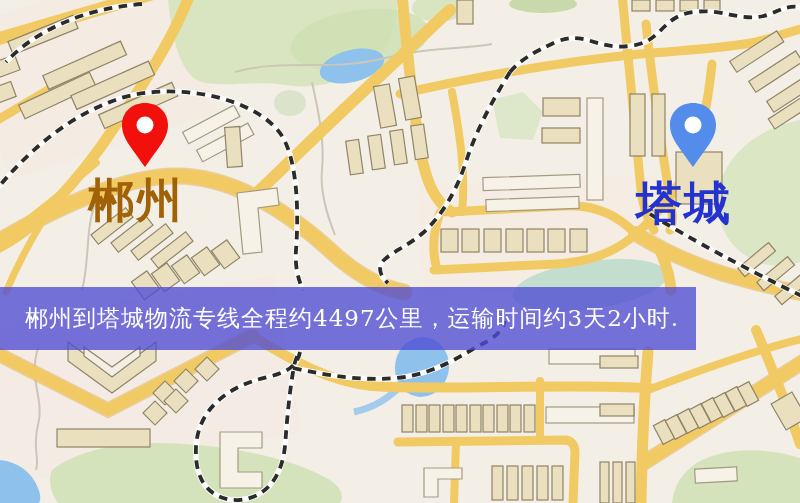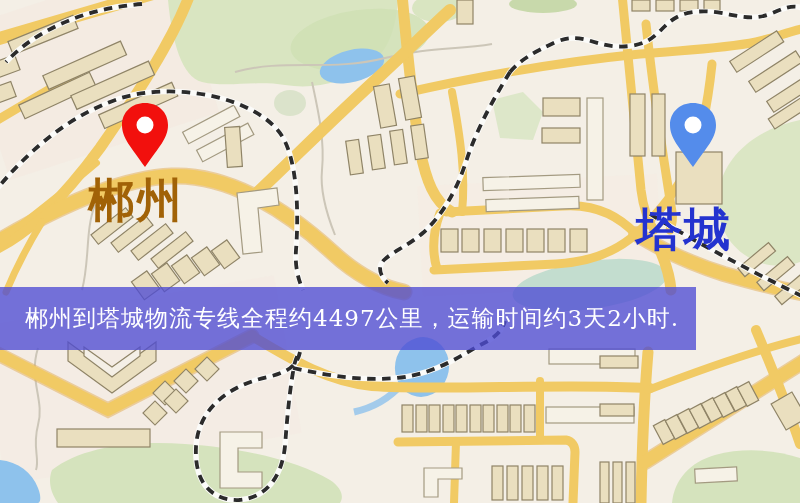--- a/index.html
+++ b/index.html
@@ -239,19 +239,19 @@
     <circle cx="25" cy="24" r="8.5" fill="#ffffff"></circle>
   </svg>
 
   <svg id="dest-pin" class="pin" viewBox="0 0 50 70">
     <path fill="#548ceb" d="M25 66 C 11 46 2 37 2 24 C 2 11 12 2 25 2 C 38 2 48 11 48 24 C 48 37 39 46 25 66 Z"></path>
     <circle cx="25" cy="24" r="8.5" fill="#ffffff"></circle>
   </svg>
 
   <div id="origin-label" class="place-label" style="color: #a16207;">郴州</div>
 
-  <div id="dest-label" class="place-label" style="color: rgb(36, 51, 207); margin-top: 26px;">塔城</div>
+  <div id="dest-label" class="place-label" style="color: rgb(36, 51, 207);">塔城</div>
 
   <div class="banner" style="background: rgba(78, 76, 212, 0.78);">
     <span style="color: rgb(255, 255, 255);">郴州到塔城物流专线全程约4497公里，运输时间约3天2小时.</span>
   </div>
 
 </div>
 
 </body></html>

